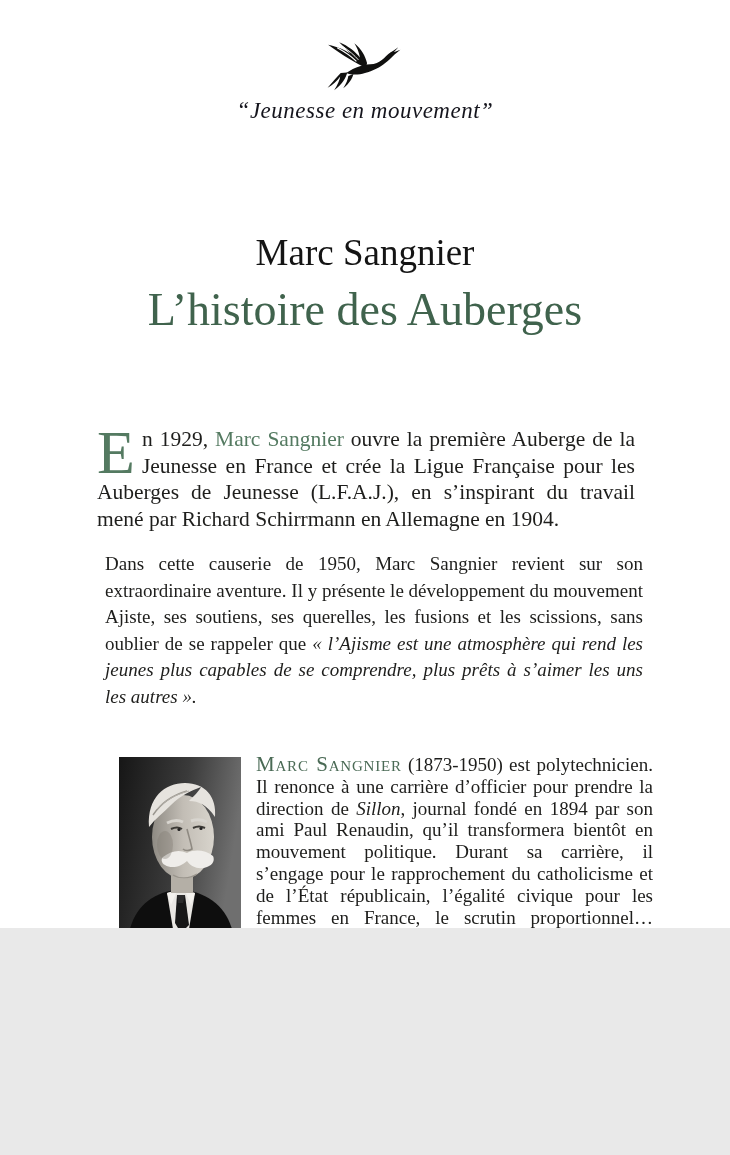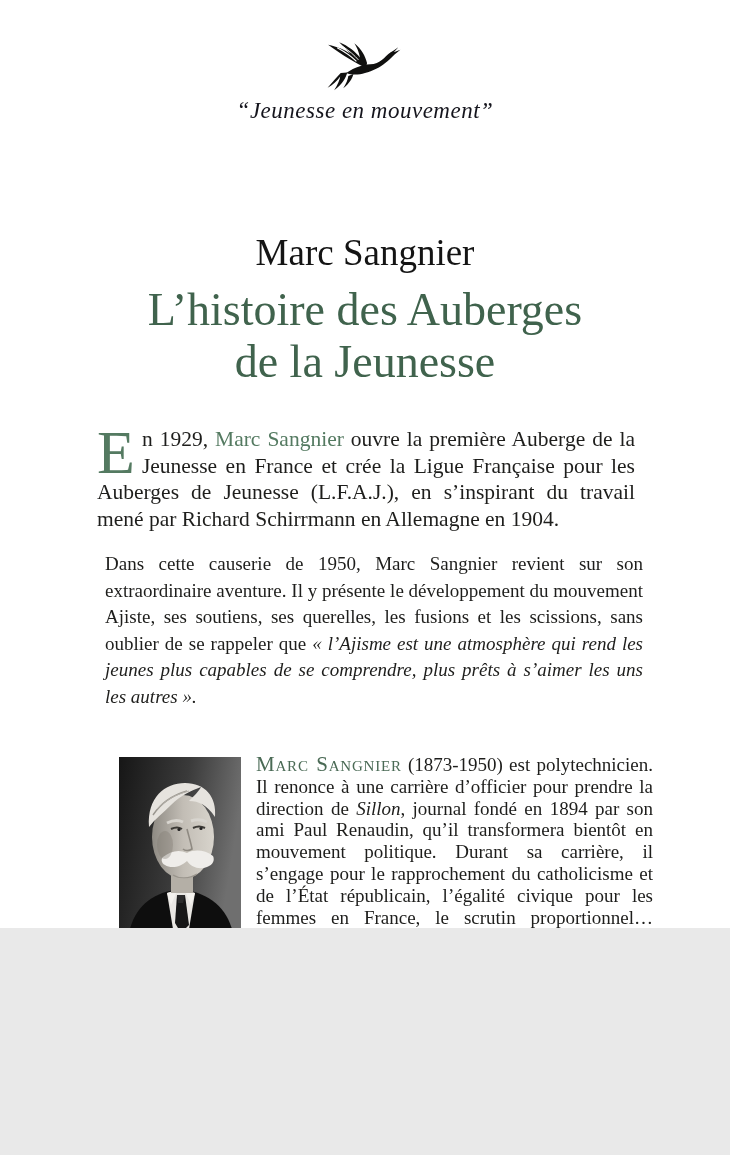--- a/index.html
+++ b/index.html
@@ -135,21 +135,20 @@
         </g>
       </svg>
     </span>
   </div>
 
   <div class="motto">“Jeunesse en mouvement”</div>
 
   <div class="author-title">Marc Sangnier</div>
   <div class="main-title">
     <div>L’histoire des Auberges</div>
-    <div>de la Jeunesse</div>
   </div>
 
   <p class="intro"><span class="dropcap">E</span><span>n 1929, </span><span class="green">Marc Sangnier</span><span> ouvre la première Auberge de la Jeunesse en France et crée la Ligue Française pour les Auberges de Jeunesse (L.F.A.J.), en s’inspirant du travail mené par Richard Schirrmann en Allemagne en 1904.</span></p>
 
   <p class="synopsis"><span>Dans cette causerie de 1950, Marc Sangnier revient sur son extraordinaire aventure. Il y présente le développement du mouvement Ajiste, ses soutiens, ses querelles, les fusions et les scissions, sans oublier de se rappeler que </span><span class="quote">« l’Ajisme est une atmosphère qui rend les jeunes plus capables de se comprendre, plus prêts à s’aimer les uns les autres ».</span></p>
 
   <p class="bio">
     <svg class="portrait" viewBox="0 0 122 187" aria-hidden="true">
       <defs>
         <linearGradient id="bgGrad" x1="0" y1="0" x2="1" y2="0.25">

